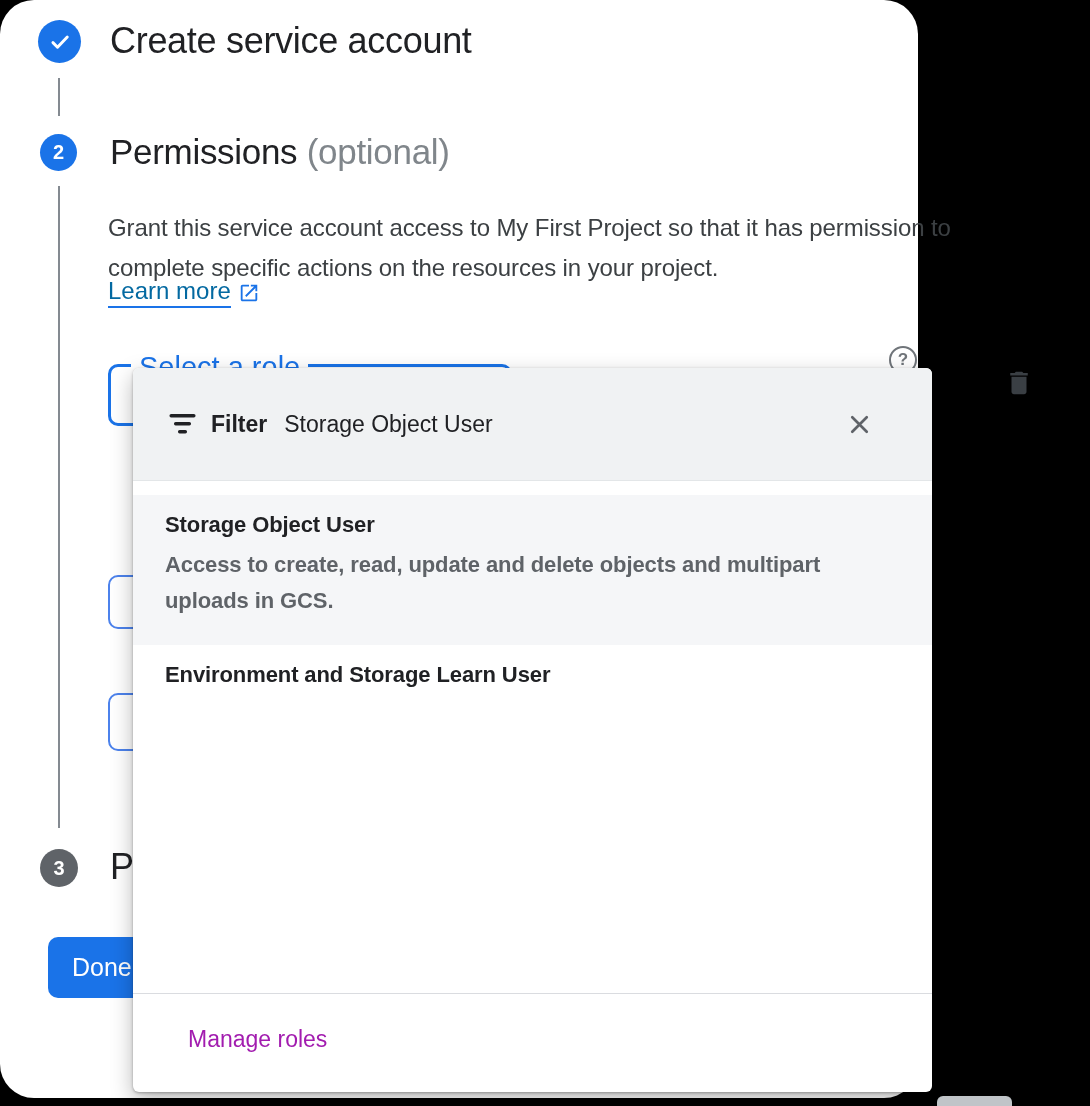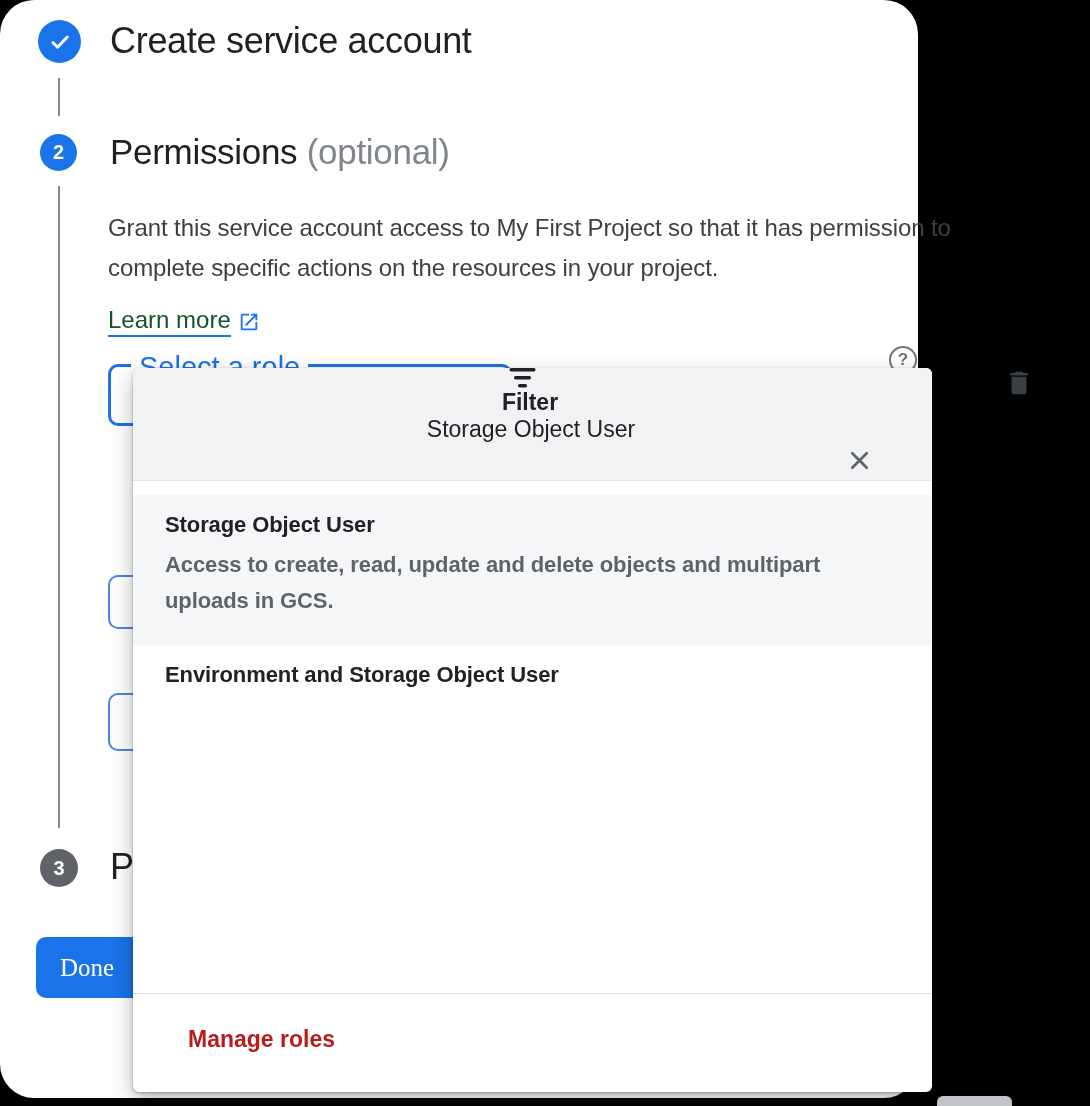--- a/index.html
+++ b/index.html
@@ -43,21 +43,21 @@
     font-size:36px; line-height:44px; color:#202124;
   }
   
   .grant-text {
     position:absolute; left:108px; top:208px; width:860px;
     font-size:24px; line-height:40px; color:#3c4043; letter-spacing:-0.1px;
   }
   .learn-more {
     position:absolute; left:108px; top:277px;
     display:flex; align-items:center; gap:7px;
-    color:#14532d; font-size:24px; cursor:pointer; text-decoration:none;margin-top:29px;
+    color:#0369a1; font-size:24px; cursor:pointer; text-decoration:none;
   }
   .learn-more .lm-text { border-bottom:2px solid #1a73e8; padding-bottom:1px; }
   .role-box {
     position:absolute; left:108px; top:364px; width:404px; height:62px;
     border:3px solid #1a73e8; border-radius:10px; background:#fff; z-index:1;
   }
   .role-box .float-label {
     position:absolute; left:20px; top:-16px;
     background:#fff; padding:0 8px;
     color:#1a73e8; font-size:29px;
@@ -77,38 +77,37 @@
     background:none; border:none; cursor:pointer; z-index:1;
     display:flex; align-items:center; justify-content:center;
   }
   .hidden-box {
     position:absolute; left:108px; width:404px;
     border:2.5px solid #4c82ec; border-radius:10px; background:#fff; z-index:1;
   }
   .hidden-box.a { top:575px; height:54px; }
   .hidden-box.b { top:693px; height:58px; }
   .done-btn {
-    position:absolute; left:36px; top:937px; width:160px; height:61px;
+    position:absolute; left:48px; top:937px; width:160px; height:61px;
     background:#1a73e8; border:none; border-radius:10px; cursor:pointer;
-    color:#fff; font-size:25px; font-family:Liberation Serif, serif;
+    color:#fff; font-size:25px; font-family:Liberation Sans, sans-serif;
     text-align:left; padding-left:24px; z-index:1;
   }
   
   .overlay {
     position:absolute; left:133px; top:368px; width:799px; height:724px;
     background:#fff; border-radius:6px; z-index:10;
     box-shadow:0 1px 3px rgba(0,0,0,.3), 0 8px 22px rgba(0,0,0,.28);
   }
   .overlay-header {
     height:113px; background:#f0f2f3;
     border-radius:6px 6px 0 0;
     border-bottom:1px solid #e3e6e8;
     display:flex; align-items:center;
     padding:0 56px 0 36px;
-    flex-direction:column;
   }
   .filter-label { font-size:23px; font-weight:700; color:#202124; margin-left:15px; }
   .filter-value { font-size:23px; color:#202124; margin-left:17px; }
   .close-btn {
     margin-left:auto; background:none; border:none; cursor:pointer;
     width:34px; height:34px; display:flex; align-items:center; justify-content:center;
   }
   .results { padding-top:14px; }
   .result-item { padding:17px 32px 26px 32px; cursor:pointer; }
   .result-item.highlighted { background:#f5f6f8; }
@@ -116,21 +115,21 @@
   .result-desc {
     margin-top:9px; font-size:22px; line-height:36px;
     color:#5f6368; max-width:750px; letter-spacing:-0.1px;font-weight:bold;
   }
   .overlay-divider {
     position:absolute; left:0; right:0; top:625px;
     height:1px; background:#dadce0;
   }
   .manage-roles {
     position:absolute; left:55px; top:658px;
-    font-size:23px; font-weight:700; color:#b91c1c;
+    font-size:23px; font-weight:400; color:#a21caf;
     text-decoration:none; cursor:pointer;
   }
   
   .bottom-pill {
     position:absolute; left:937px; top:1096px; width:75px; height:10px;
     background:#c0c4c8; border-radius:6px 6px 0 0; z-index:30;
   }
 </style>
 </head>
 <body>
@@ -207,21 +206,21 @@
         </svg>
       </button>
     </div>
 
     <div class="results">
       <div class="result-item highlighted">
         <div class="result-title">Storage Object User</div>
         <div class="result-desc">Access to create, read, update and delete objects and multipart uploads in GCS.</div>
       </div>
       <div class="result-item">
-        <div class="result-title">Environment and Storage Object User</div>
+        <div class="result-title">Environment and Storage Learn User</div>
       </div>
     </div>
 
     <div class="overlay-divider"></div>
     <a class="manage-roles">Manage roles</a>
   </div>
 
   <div class="bottom-pill"></div>
 </div>
 

